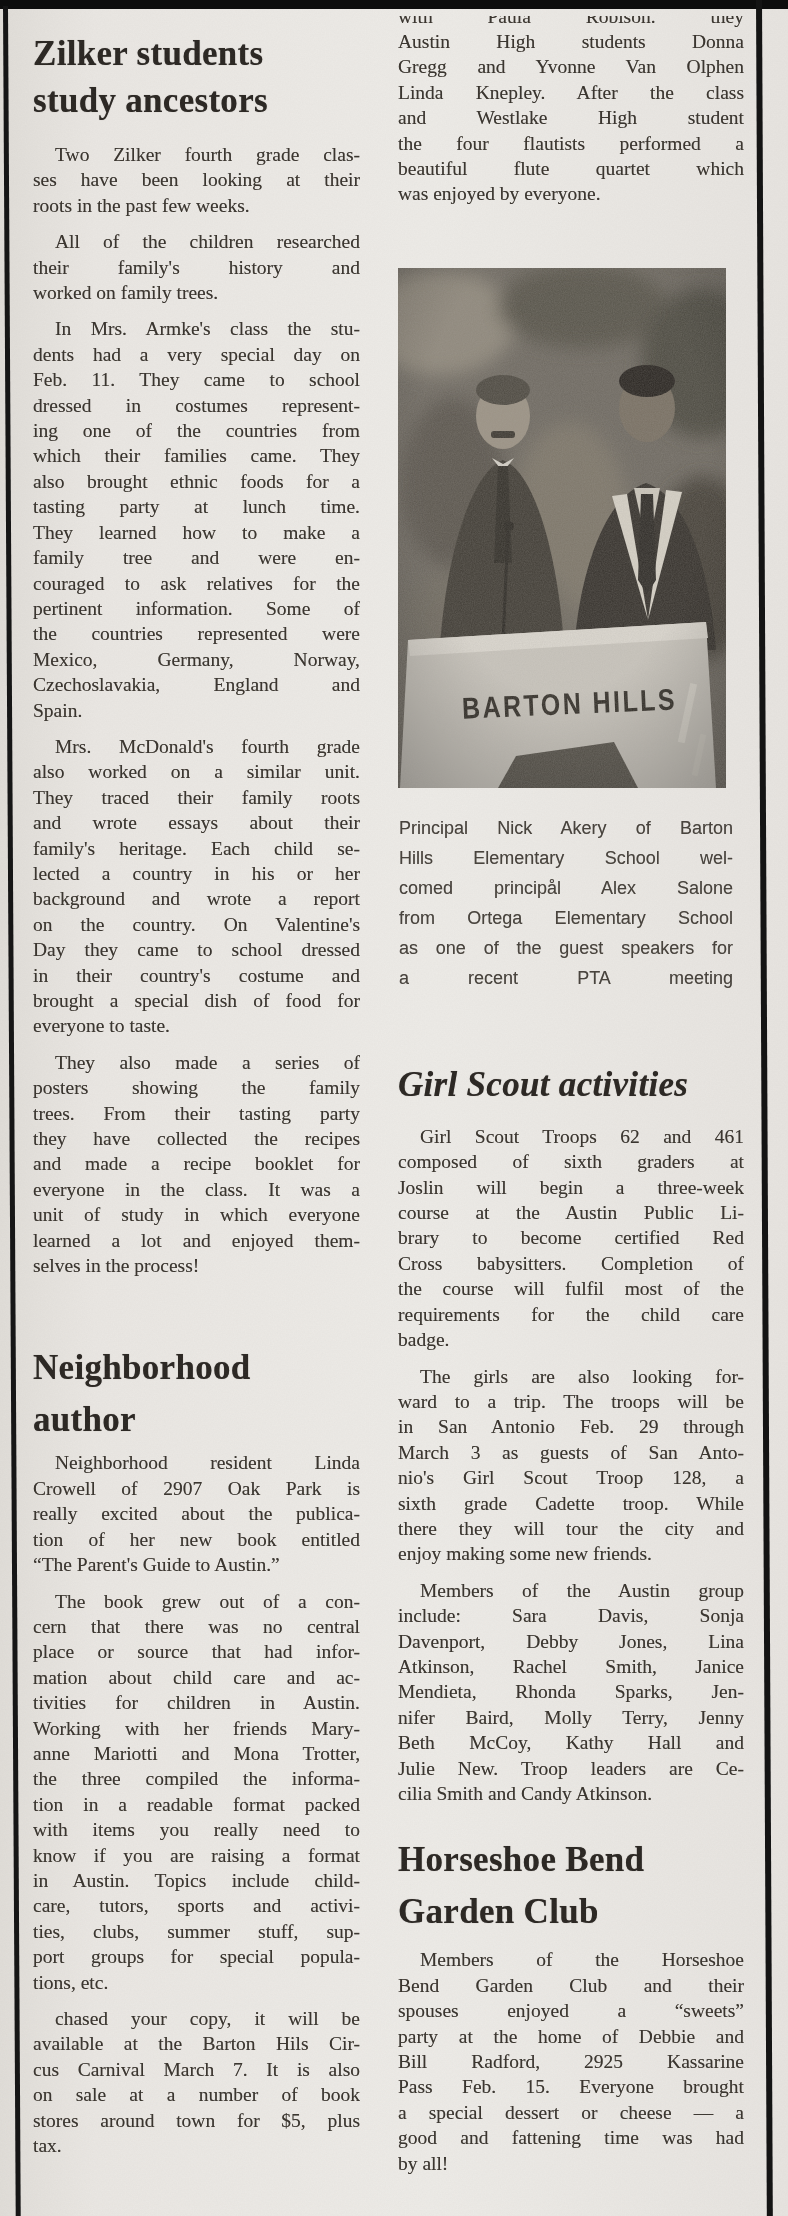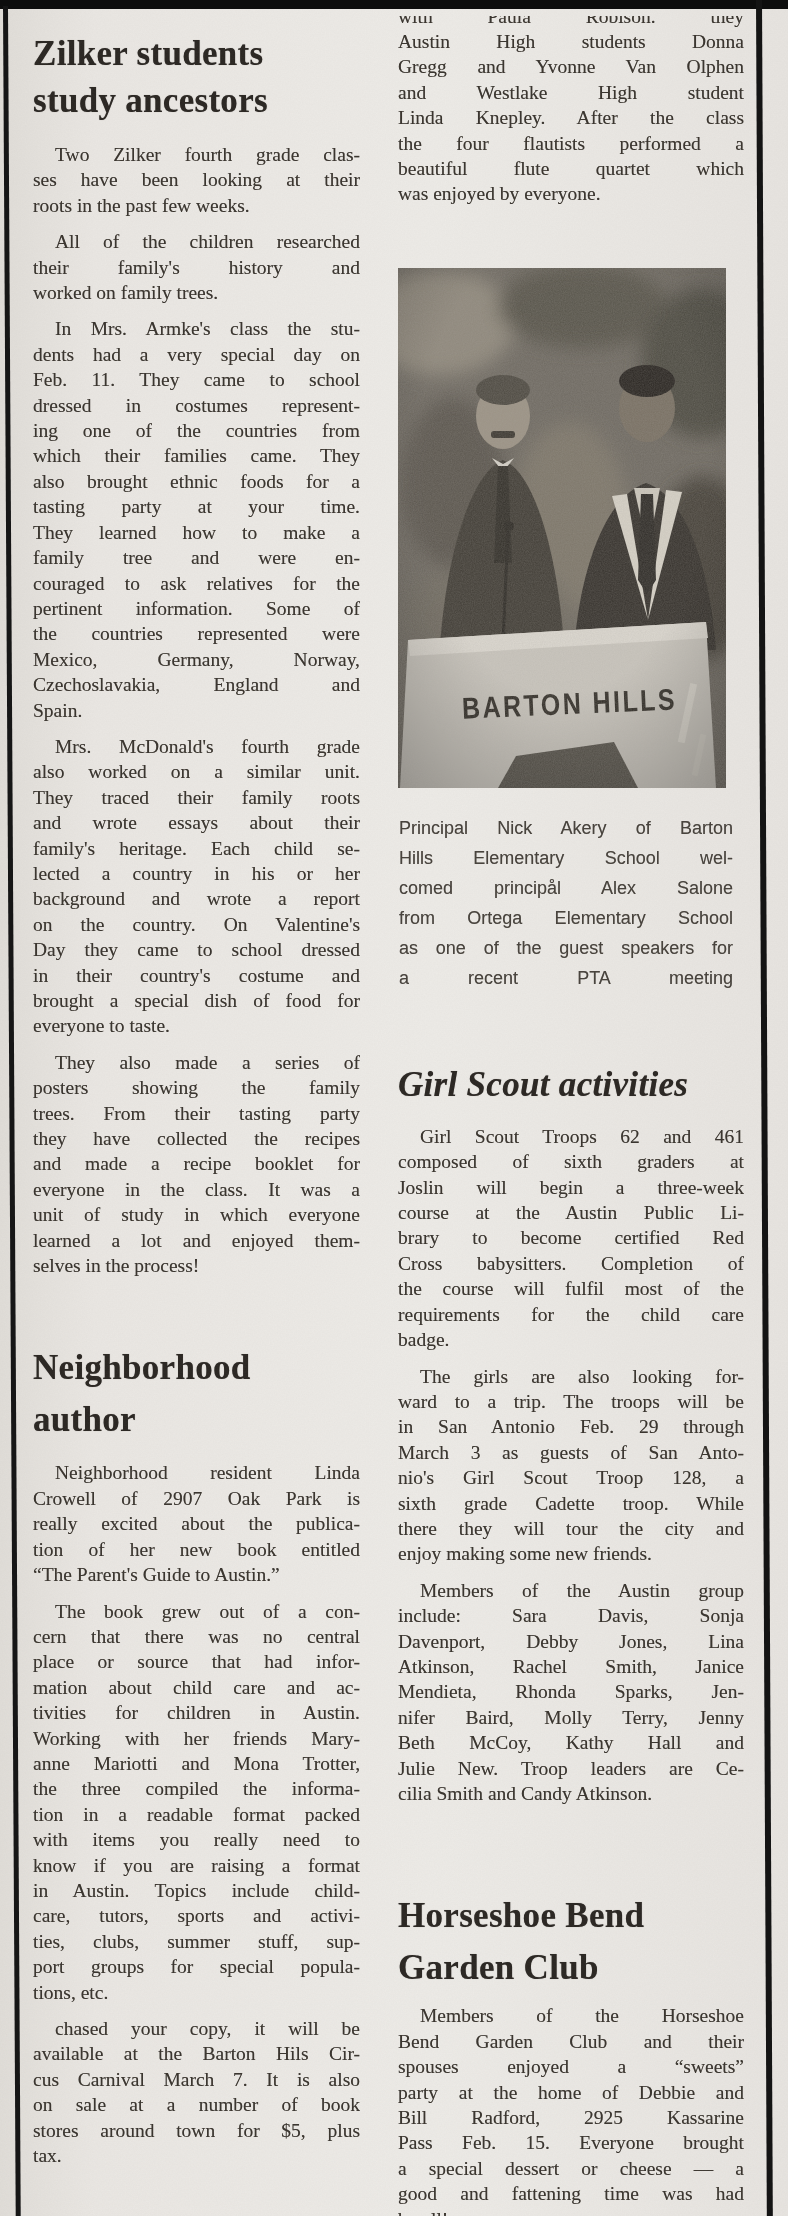--- a/index.html
+++ b/index.html
@@ -40,25 +40,25 @@
   .para .tline:first-child { text-indent:22px; }
   .para.no-indent .tline:first-child { text-indent:0; }
 
   .headline { margin:0 0 18px 0; }
   .hline {
     font-family:"Liberation Serif", serif; font-weight:700;
     font-size:35px; line-height:47px; letter-spacing:.3px;
     color:var(--ink-dark); text-align:left; text-align-last:left;
     text-shadow:0 0 0.7px rgba(40,36,32,.5);
   }
-  #h-neighborhood { margin:64px 0 14px; }
+  #h-neighborhood { margin:64px 0 4px; }
   #h-neighborhood .hline { line-height:52px; }
   #h-girlscout { margin:70px 0 17px;font-style:italic; }
   #h-girlscout .hline { line-height:44px; }
-  #h-horseshoe { margin:84px 0 9px; }
+  #h-horseshoe { margin:28px 0 9px; }
   #h-horseshoe .hline { line-height:52px; }
 
   .frag .clip { height:13px; overflow:hidden; position:relative; }
   .frag .clip .tline { display:block; position:relative; top:-12px; }
 
   .photo { margin:61px 0 0 0; width:328px; height:520px; padding:0; }
   .photo svg { display:block; }
 
   .caption { margin:25px 0 0 1px; width:334px; }
   .caption .tline {
@@ -95,21 +95,21 @@
         <div class="tline">worked on family trees.</div>
       </div>
     <div class="para">
         <div class="tline">In Mrs. Armke's class the stu-</div>
         <div class="tline">dents had a very special day on</div>
         <div class="tline">Feb. 11. They came to school</div>
         <div class="tline">dressed in costumes represent-</div>
         <div class="tline">ing one of the countries from</div>
         <div class="tline">which their families came. They</div>
         <div class="tline">also brought ethnic foods for a</div>
-        <div class="tline">tasting party at your time.</div>
+        <div class="tline">tasting party at lunch time.</div>
         <div class="tline">They learned how to make a</div>
         <div class="tline">family tree and were en-</div>
         <div class="tline">couraged to ask relatives for the</div>
         <div class="tline">pertinent information. Some of</div>
         <div class="tline">the countries represented were</div>
         <div class="tline">Mexico, Germany, Norway,</div>
         <div class="tline">Czechoslavakia, England and</div>
         <div class="tline">Spain.</div>
       </div>
     <div class="para">
@@ -180,22 +180,22 @@
 
   <div class="col col-right">
 
     <div class="frag">
       <div class="clip">
         <span class="tline">with Paula Robison. they</span>
       </div>
       <div class="para no-indent">
           <div class="tline">Austin High students Donna</div>
           <div class="tline">Gregg and Yvonne Van Olphen</div>
+          <div class="tline">Linda Knepley. After the class</div>
           <div class="tline">and Westlake High student</div>
-          <div class="tline">Linda Knepley. After the class</div>
           <div class="tline">the four flautists performed a</div>
           <div class="tline">beautiful flute quartet which</div>
           <div class="tline">was enjoyed by everyone.</div>
         </div>
     </div>
 
     <figure class="photo">
       <svg viewBox="0 0 328 520" width="328" height="520">
         <defs>
           <filter id="pblur">

